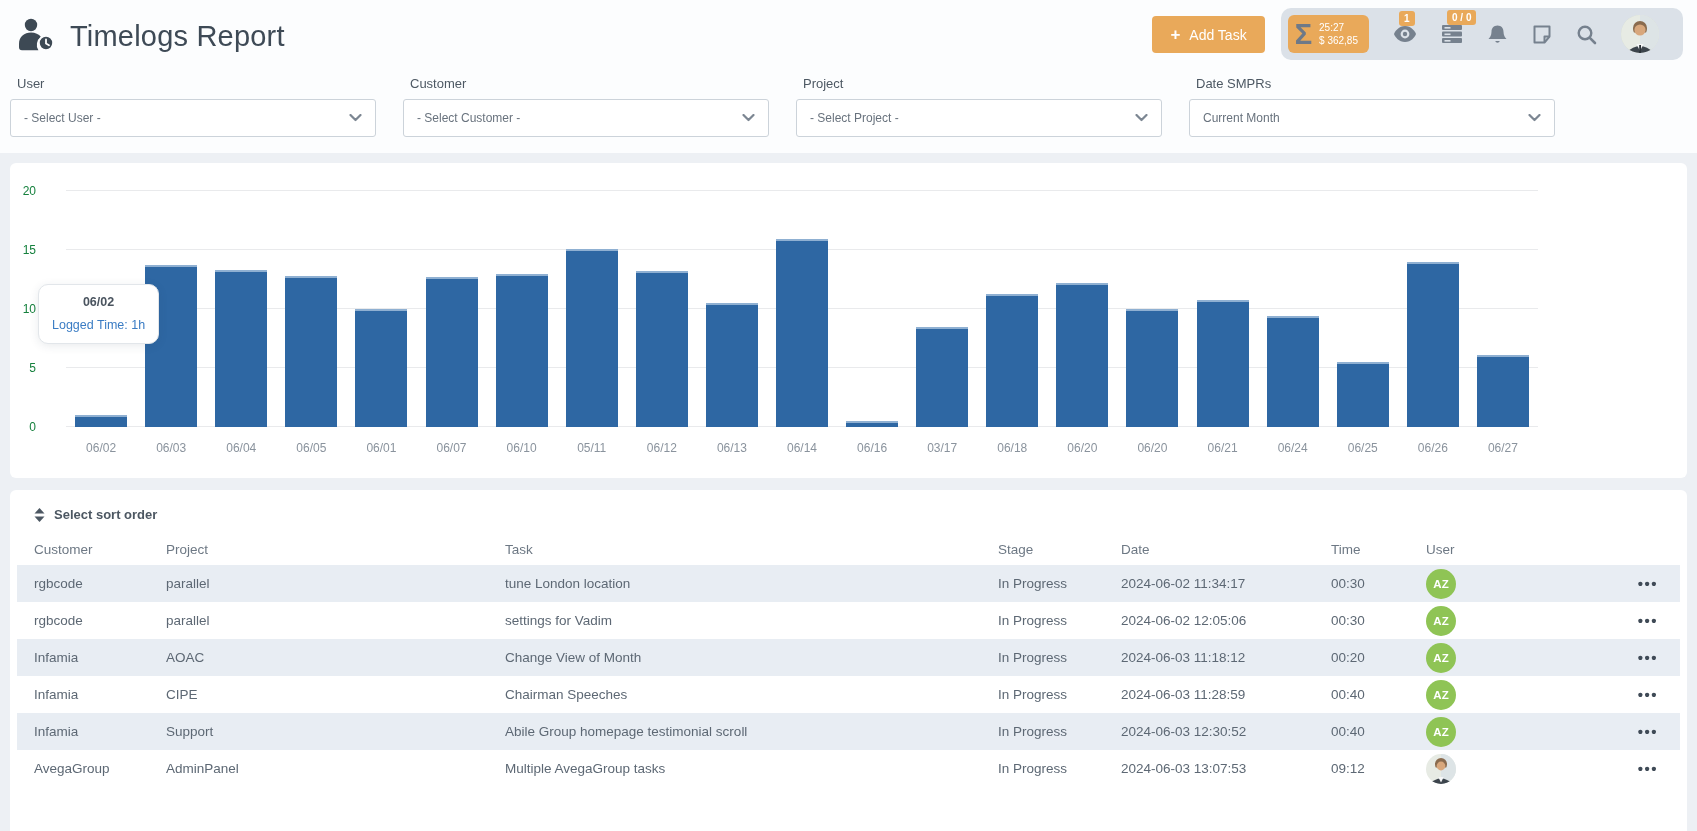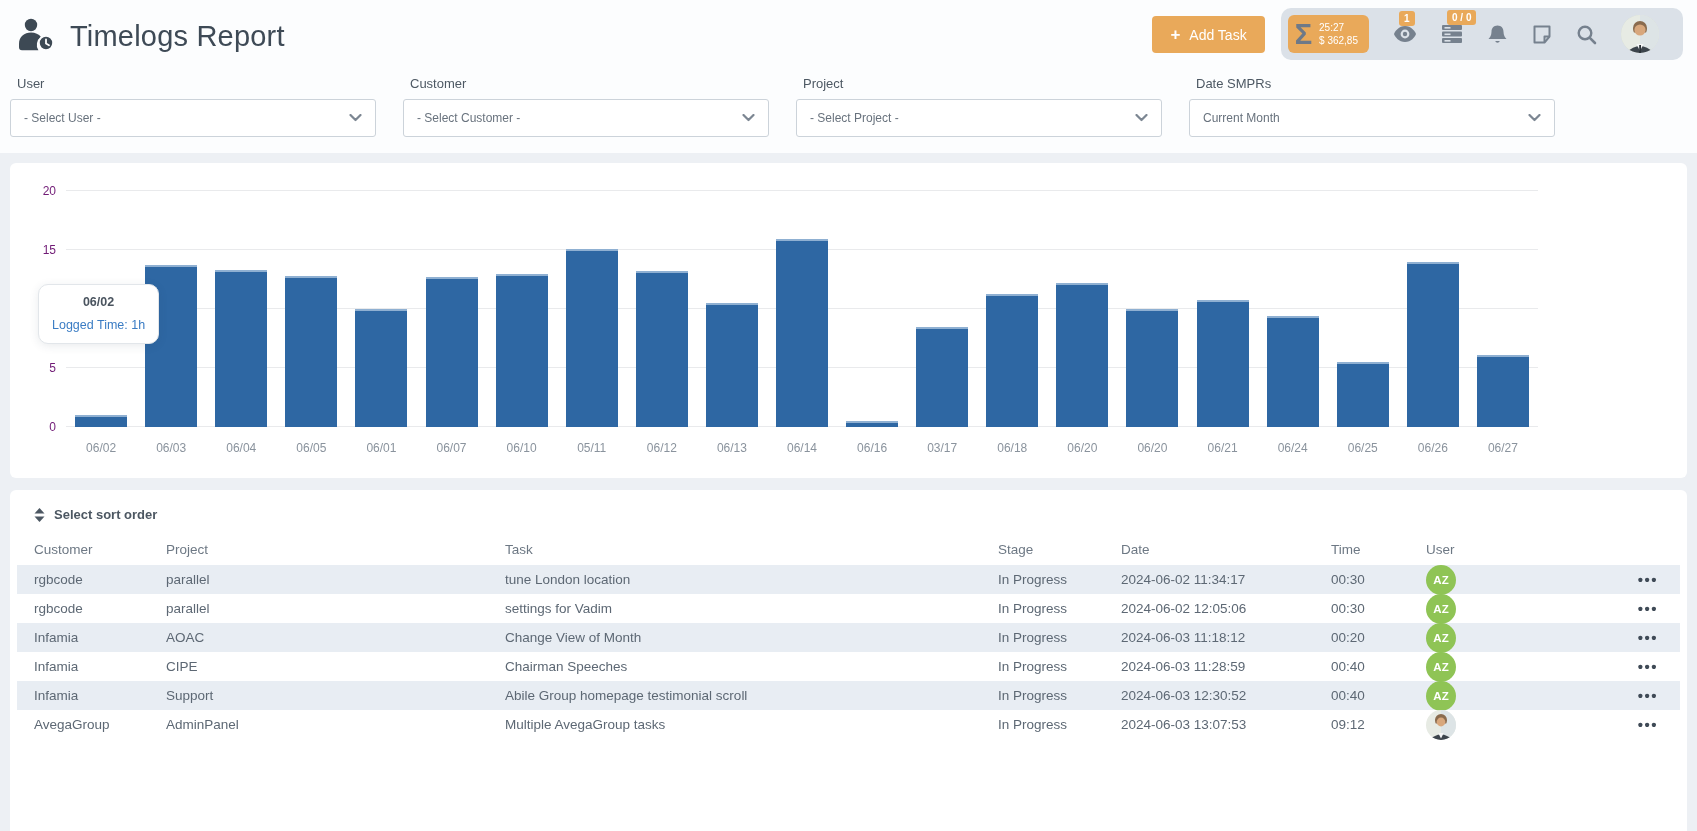--- a/index.html
+++ b/index.html
@@ -42,41 +42,41 @@
   .filter-select {
     height:38px; background:#fff; border:1px solid #ccd3da; border-radius:3px;
     display:flex; align-items:center; justify-content:space-between; padding:0 13px;
     font-size:12px; color:#68727d; cursor:pointer;gap:7px;
   }
   
   .card { background:#fff; border-radius:6px; margin:0 10px; }
   .chart-card { margin-top:10px; height:315px; position:relative; }
   .plot { position:absolute; left:56px; top:28px; width:1472px; height:236px; }
   .gridline { position:absolute; left:0; right:0; height:1px; background:#e9eaec; }
-  .ylab { position:absolute; right:100%; margin-right:10px; transform:translateY(-50%); font-size:12px; color:#701a75; white-space:nowrap; }
+  .ylab { position:absolute; right:100%; margin-right:30px; transform:translateY(-50%); font-size:12px; color:#15803d; white-space:nowrap; }
   .bars { position:absolute; left:0; right:0; bottom:0; top:0; display:flex; align-items:flex-end; }
   .bar-col { flex:1; display:flex; justify-content:center; align-items:flex-end; height:100%; }
   .bar { width:52px; background:#2e67a3; border-top:2px solid #8fb0d2; min-height:0; }
   .xlabels { position:absolute; left:56px; top:278px; width:1472px; display:flex; }
   .xlab { flex:1; text-align:center; font-size:12px; color:#8a939d; }
   .chart-tooltip {
     position:absolute; left:28px; top:121px; min-width:88px; z-index:3;
     background:#fff; border:1px solid #e2e6ea; border-radius:10px;
     box-shadow:0 2px 10px rgba(40,60,80,.10); padding:10px 13px 11px; text-align:center;
   }
   .tt-date { font-size:12.5px; font-weight:bold; color:#4a545f; margin-bottom:9px; }
   .tt-val { font-size:12.5px; color:#3a7cc4; white-space:nowrap; }
   
   .table-card { margin-top:12px; height:353px; overflow:hidden; padding:4px 7px 0 7px; }
   .sort-row { display:flex; align-items:center; gap:9px; padding:13px 0 11px 17px; font-size:13px; font-weight:bold; color:#4c5762; cursor:pointer; width:fit-content; }
   .grid-row { display:grid; grid-template-columns:141px 339px 493px 123px 210px 95px 140px 1fr; align-items:center; }
   .grid-row > div { padding-left:8px; overflow:hidden; white-space:nowrap; }
   .grid-row > div:first-child { padding-left:17px; }
   .thead-row { height:32px; font-size:13.5px; color:#6d7884; }
-  .trow { height:29px; font-size:13.5px; color:#5d6874; }
+  .trow { height:37px; font-size:13.5px; color:#5d6874; }
   .trow.striped { background:#e8edf3; }
   .cell-actions { text-align:right; padding-right:22px !important; }
   .dots { color:#3f4a56; font-size:15px; font-weight:bold; letter-spacing:1.5px; cursor:pointer; line-height:1; }
   .user-avatar { width:30px; height:30px; border-radius:50%; display:flex; align-items:center; justify-content:center;
     color:#fff; font-size:11.5px; font-weight:bold; overflow:hidden; }
   .user-avatar svg { width:100%; height:100%; display:block; }
 </style>
 </head>
 <body>
 

